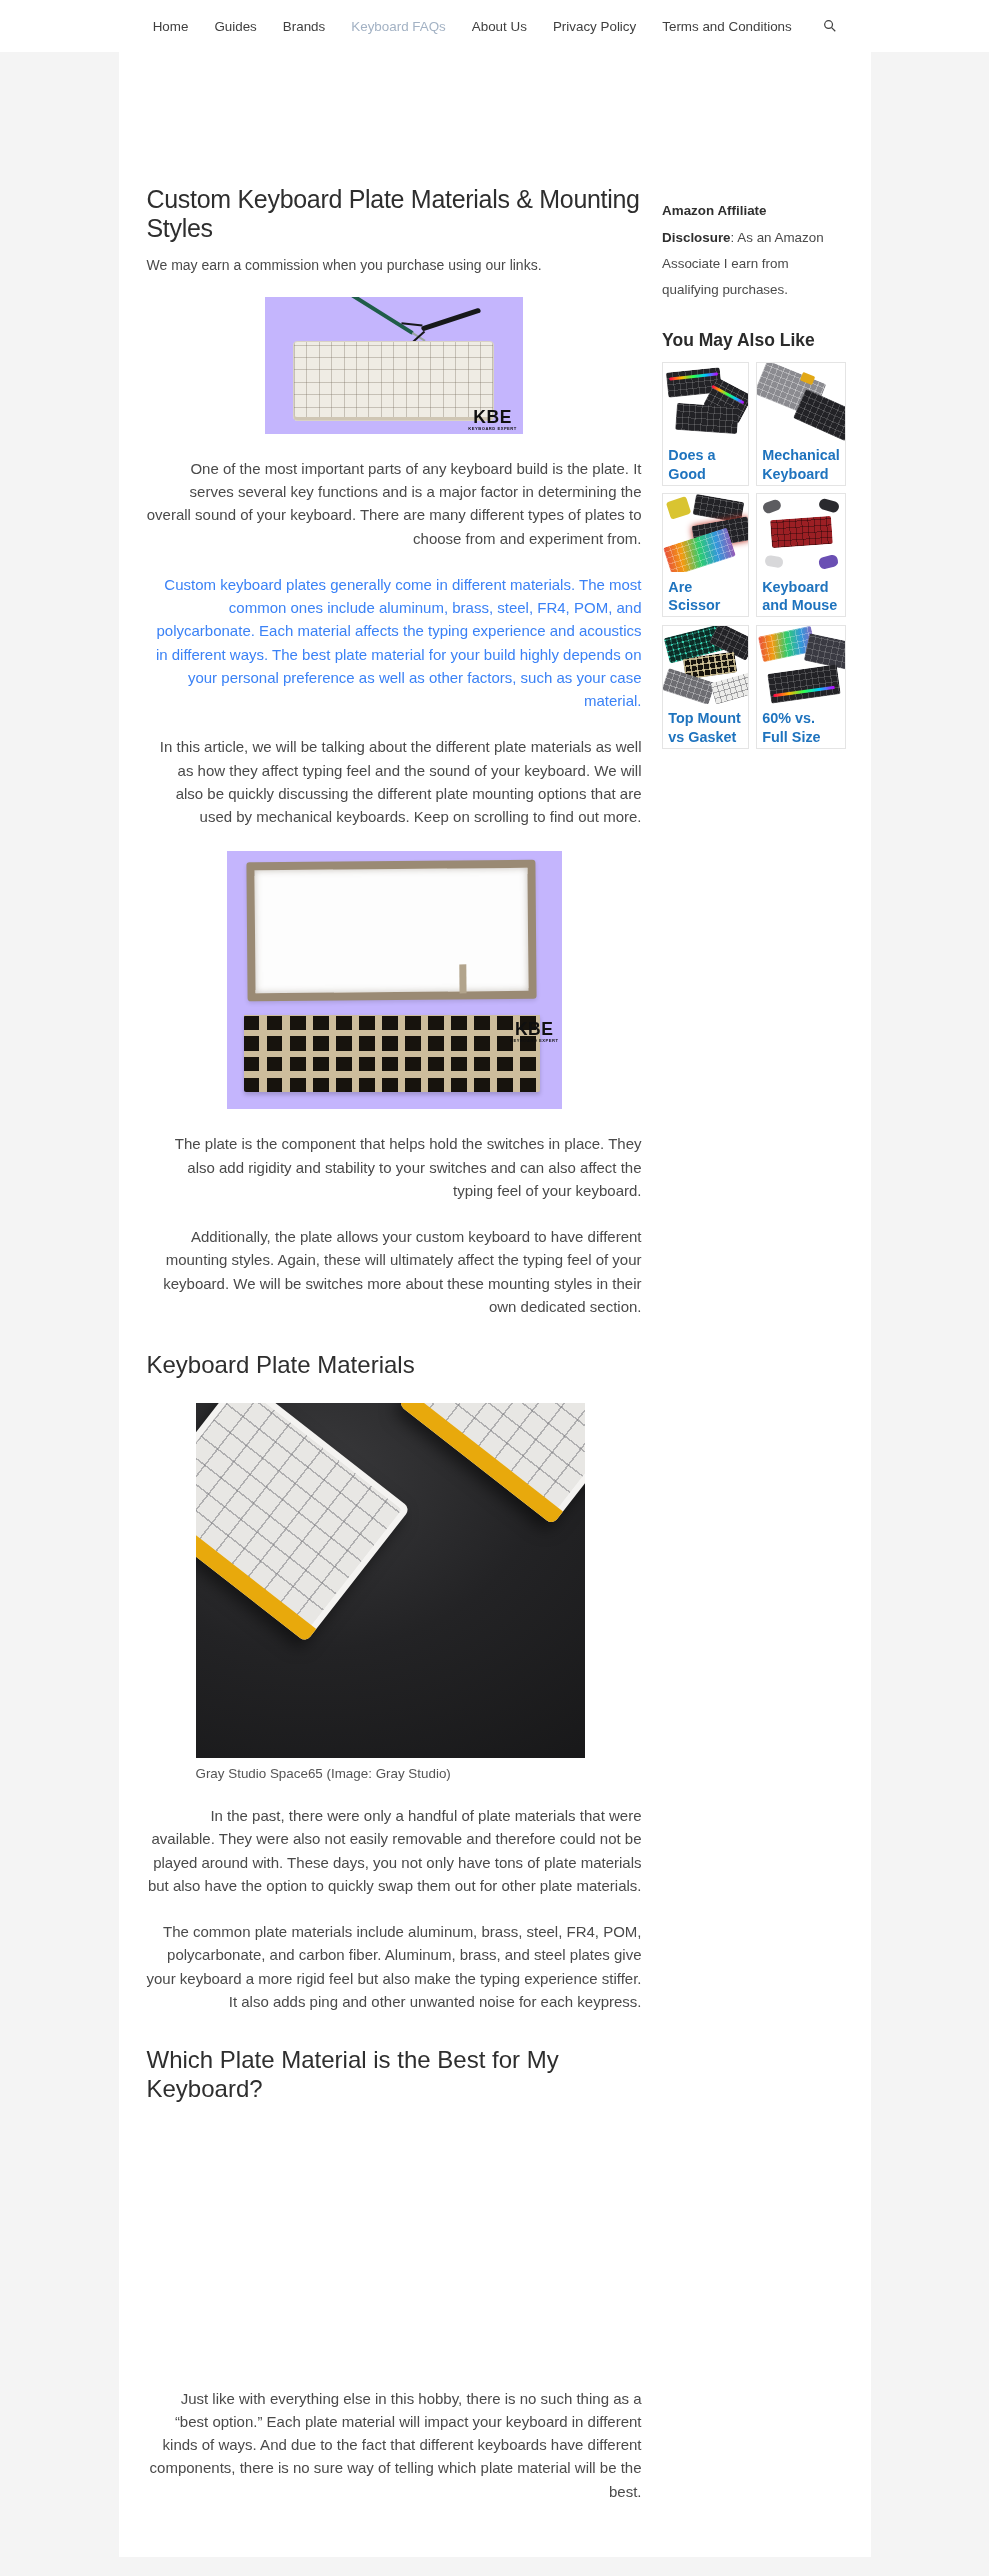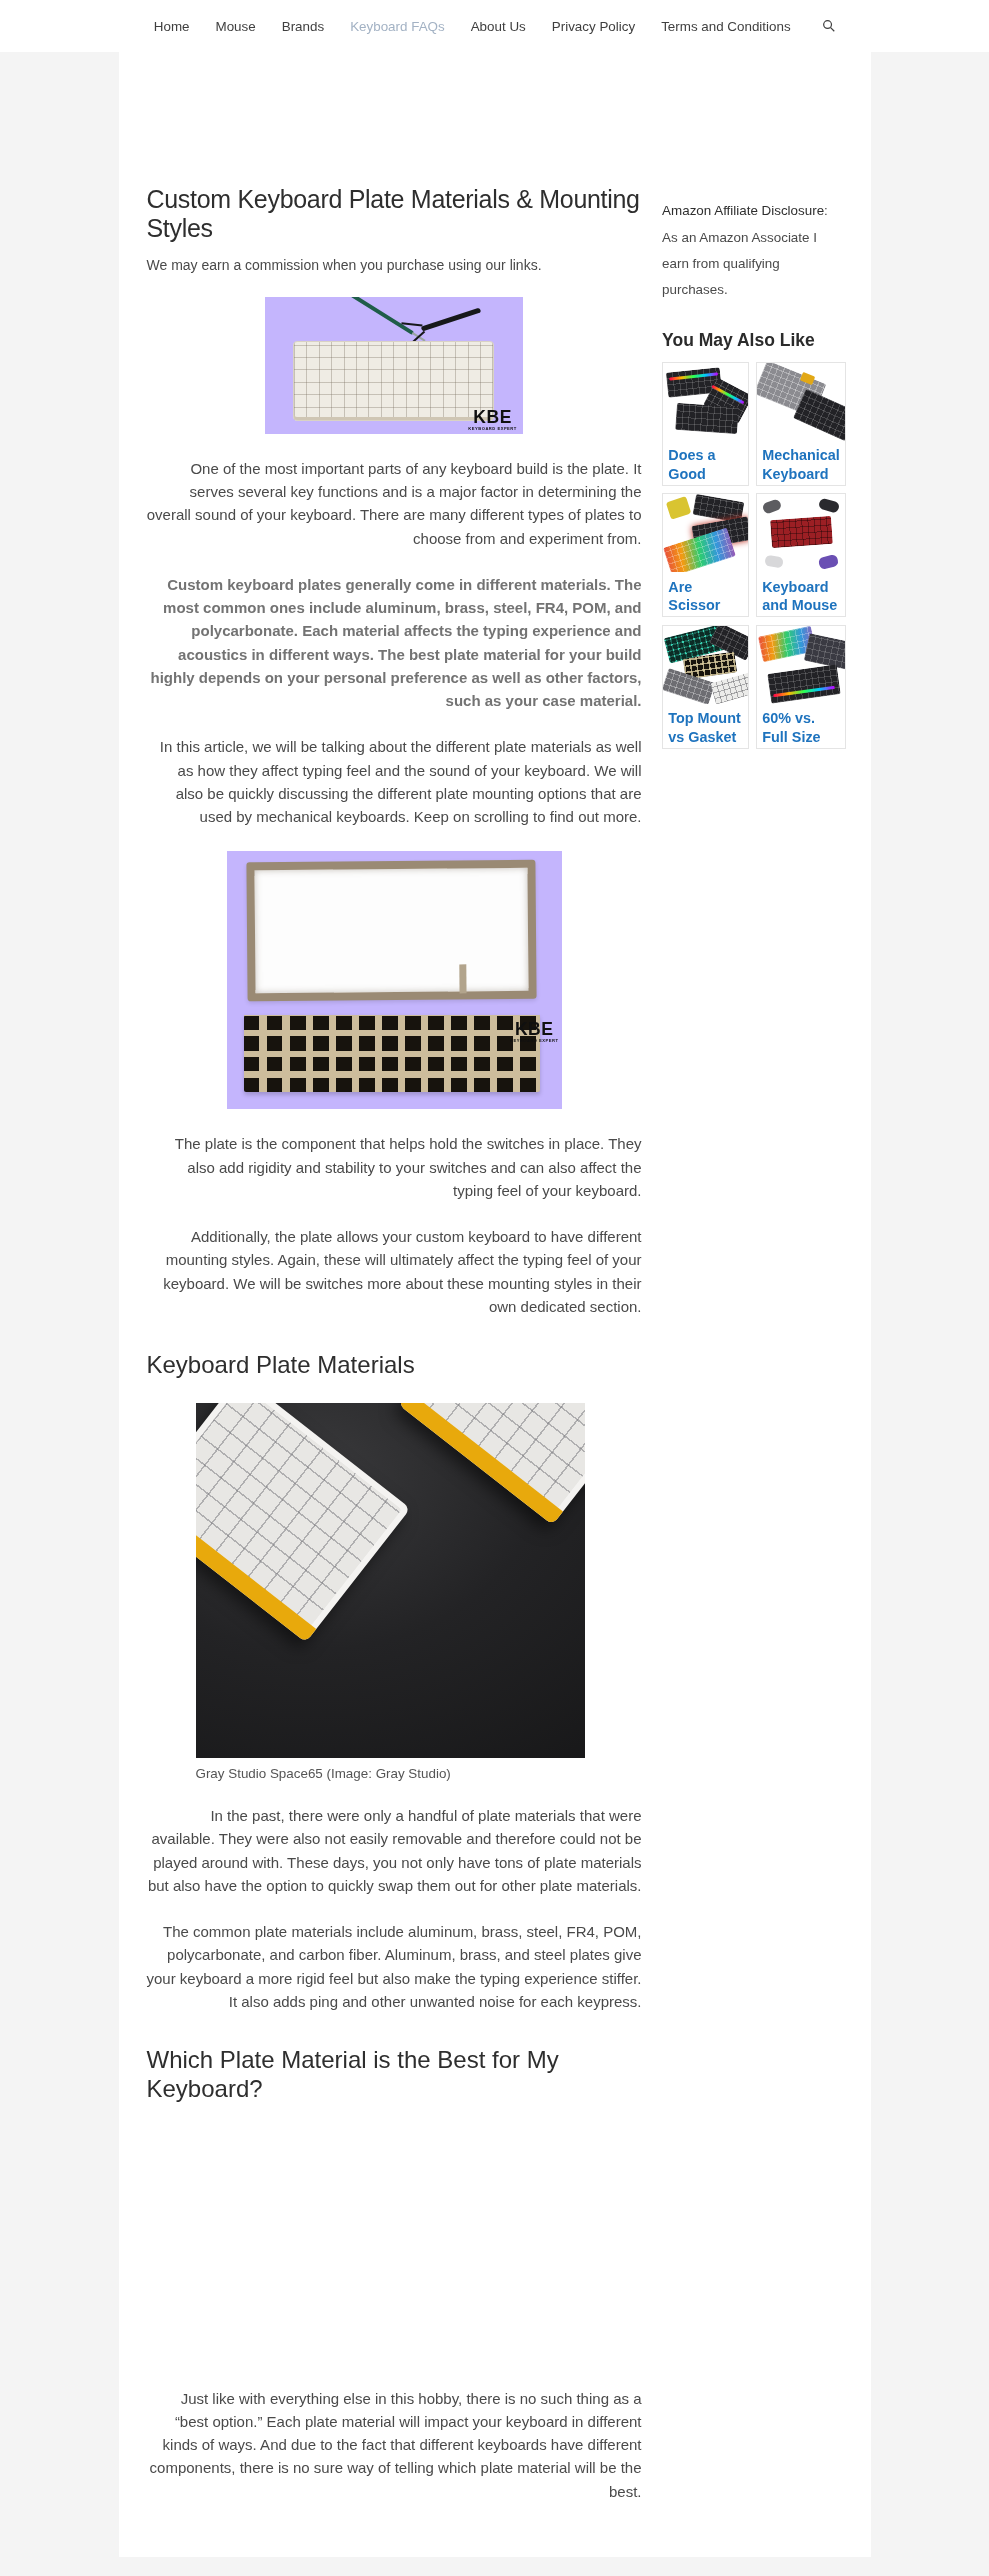--- a/index.html
+++ b/index.html
@@ -38,22 +38,22 @@
   .side-col { width:180px; padding-top:133px; }
 
   
   h1.post-title {
     font-size:25px; font-weight:500; color:#2e2e2e;
     margin:0 0 14.4px 0; line-height:1.15; letter-spacing:-0.3px;
   }
   .disclaimer { font-size:14px; color:#4a4a4a; margin:0 0 24px 0; }
   h2.sec { font-size:24px; font-weight:500; color:#2e2e2e; margin:33px 0 23px 0; line-height:1.2; }
   p.body { font-size:15px; line-height:1.55; margin:0 0 23px 0; color:#4a4a4a;text-align:right; }
-  p.body.strong { font-weight:700; color:#737373; }
-  .b { font-weight:400; color:#2f2f2f; }
+  p.body.strong { font-weight:400; color:#3b82f6; }
+  .b { font-weight:700; color:#2f2f2f; }
 
   .img-center { display:flex; justify-content:center; margin:5.2px 0 23px 0; }
   .figure-wrap { margin:5.2px 0 23px 0; }
   .fig-caption { font-size:13.4px; color:#555; margin-top:8.2px; }
 
   .video-placeholder { width:100%; background:#fff; }
   .vp-tall { height:260px; }
 
   
   .scene { position:relative; background:#c4b5fd; overflow:hidden; }
@@ -158,21 +158,21 @@
     background-image:
       repeating-linear-gradient(0deg, rgba(0,0,0,.55) 1.5px 5.7px, transparent 5.7px 7.2px),
       repeating-linear-gradient(90deg, rgba(0,0,0,.55) 1.5px 5.7px, transparent 5.7px 7.2px); }
 </style>
 </head>
 <body>
 
 <header class="site-header">
   <nav class="main-nav">
     <span class="nav-item">Home</span>
-    <span class="nav-item">Mouse</span>
+    <span class="nav-item">Guides</span>
     <span class="nav-item">Brands</span>
     <span class="nav-item active">Keyboard FAQs</span>
     <span class="nav-item">About Us</span>
     <span class="nav-item">Privacy Policy</span>
     <span class="nav-item">Terms and Conditions</span>
     <span class="search-btn">
       <svg viewBox="0 0 24 24">
           <circle cx="10" cy="10" r="7"></circle>
           <line x1="15.5" y1="15.5" x2="22" y2="22"></line>
         </svg>

